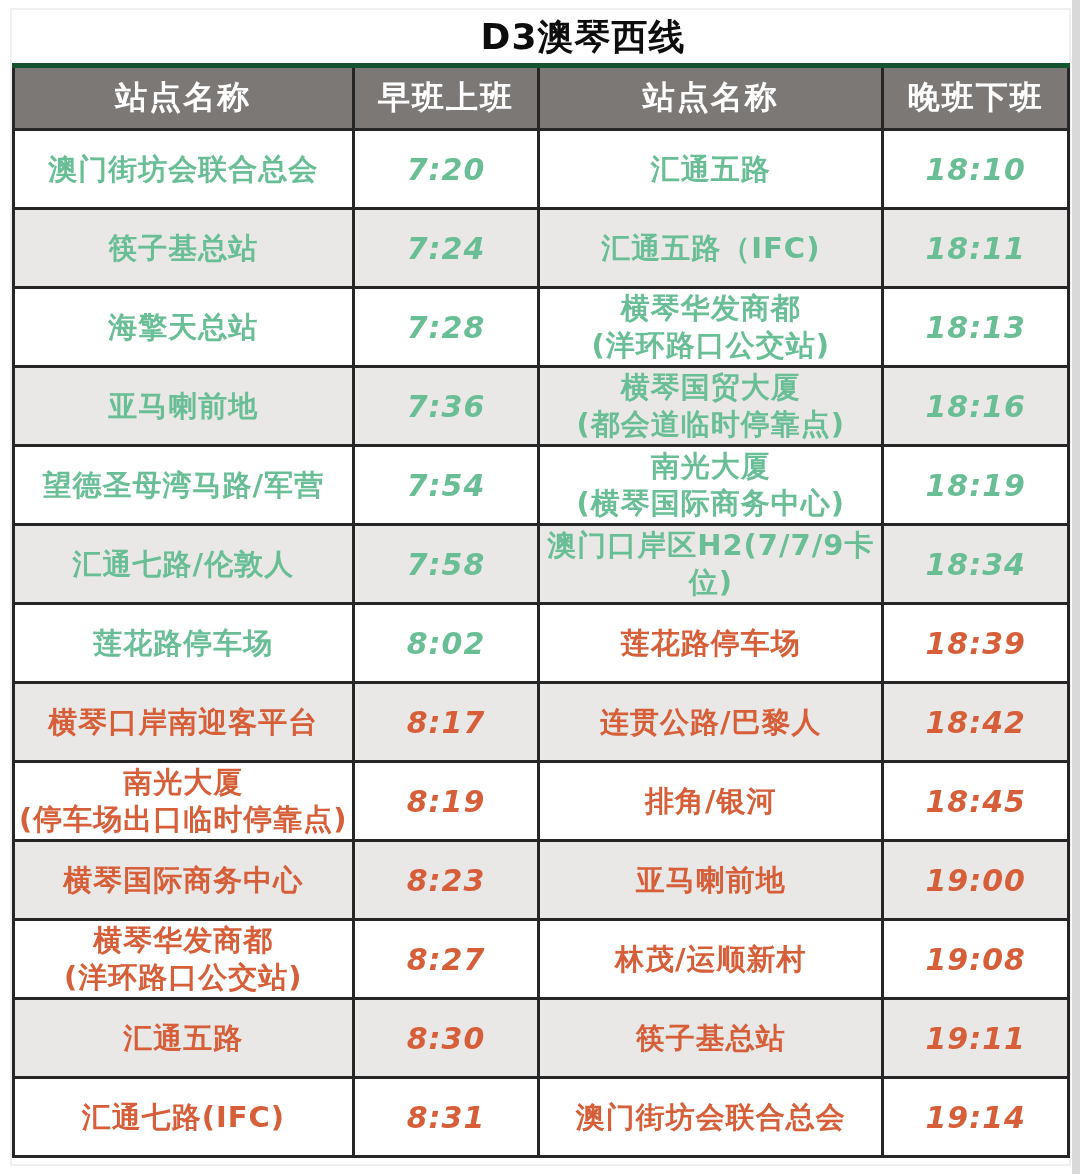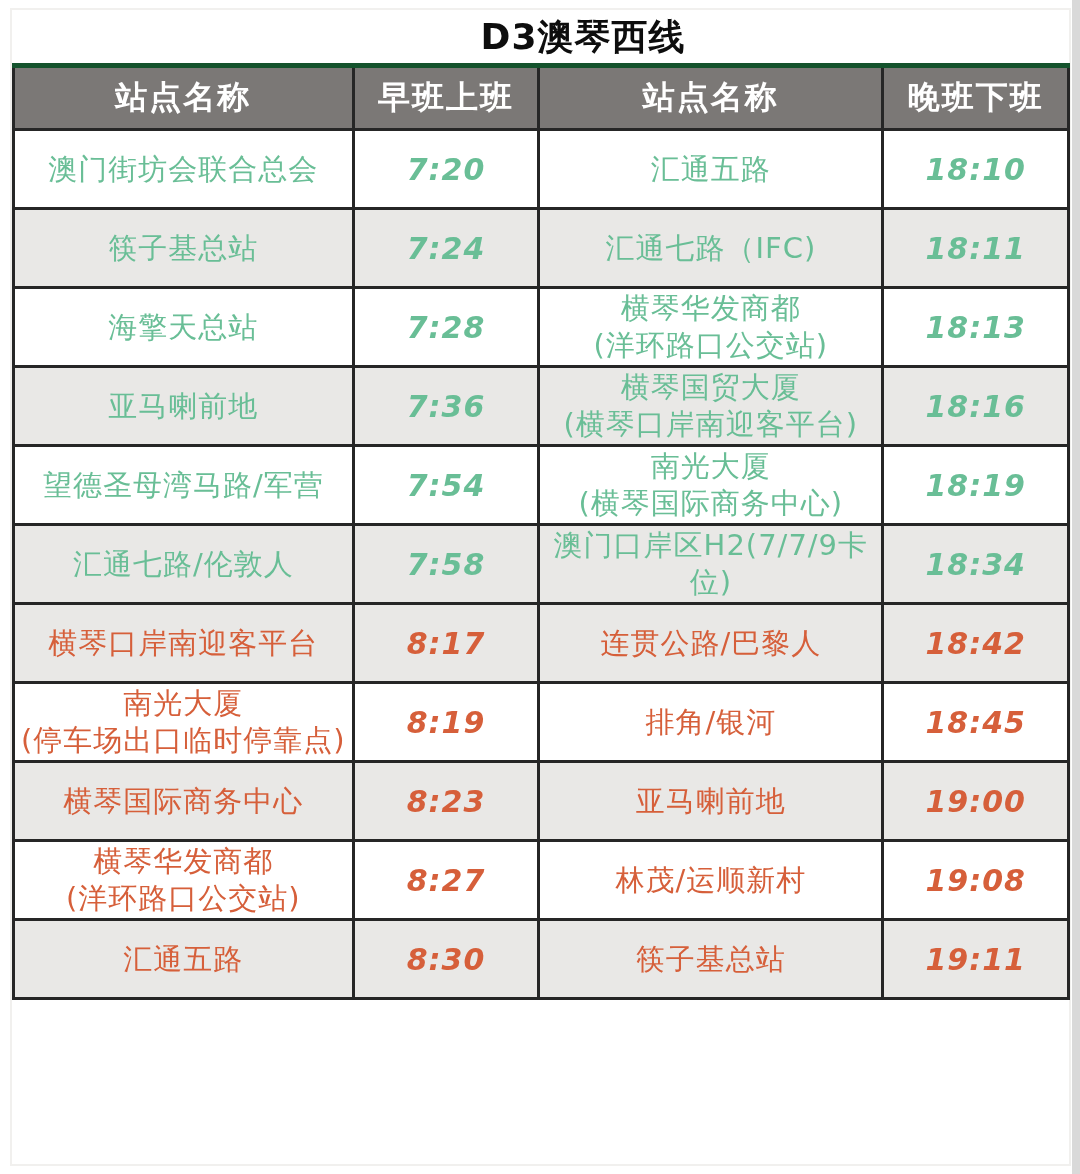--- a/index.html
+++ b/index.html
@@ -41,21 +41,21 @@
     border-top:5px solid #14532d;
     background:#7b7876;
     color:#ffffff;
     font-size:32px; font-weight:bold;
     height:60px;
     letter-spacing:2px;
   }
   table.schedule tr.data-row { height:79px; }
   tr.row-alt td { background:#e9e8e6; }
   tr.row-plain td { background:#ffffff; }
-  .station { font-size:29px; font-weight:normal; letter-spacing:1px; }
+  .station { font-size:29px; font-weight:bold; letter-spacing:1px; }
   .station .line { line-height:37px; }
   .time { font-size:30px; font-weight:bold; letter-spacing:1px;font-style:italic; }
   .green { color:#69be96; }
   .orange { color:#d65f3a; }
 </style>
 </head>
 <body>
 
 <div class="page">
   <div class="card-outline"></div>
@@ -88,21 +88,21 @@
             <div class="line">汇通五路</div>
           </td>
           <td class="time green">18:10</td>
         </tr>
         <tr class="data-row row-alt">
           <td class="station green">
             <div class="line">筷子基总站</div>
           </td>
           <td class="time green">7:24</td>
           <td class="station green">
-            <div class="line">汇通七路（IFC)</div>
+            <div class="line">汇通五路（IFC)</div>
           </td>
           <td class="time green">18:11</td>
         </tr>
         <tr class="data-row row-plain">
           <td class="station green">
             <div class="line">海擎天总站</div>
           </td>
           <td class="time green">7:28</td>
           <td class="station green">
             <div class="line">横琴华发商都</div>
@@ -110,21 +110,21 @@
           </td>
           <td class="time green">18:13</td>
         </tr>
         <tr class="data-row row-alt">
           <td class="station green">
             <div class="line">亚马喇前地</div>
           </td>
           <td class="time green">7:36</td>
           <td class="station green">
             <div class="line">横琴国贸大厦</div>
-            <div class="line">(横琴口岸南迎客平台)</div>
+            <div class="line">(都会道临时停靠点)</div>
           </td>
           <td class="time green">18:16</td>
         </tr>
         <tr class="data-row row-plain">
           <td class="station green">
             <div class="line">望德圣母湾马路/军营</div>
           </td>
           <td class="time green">7:54</td>
           <td class="station green">
             <div class="line">南光大厦</div>
@@ -135,20 +135,30 @@
         <tr class="data-row row-alt">
           <td class="station green">
             <div class="line">汇通七路/伦敦人</div>
           </td>
           <td class="time green">7:58</td>
           <td class="station green">
             <div class="line">澳门口岸区H2(7/7/9卡位)</div>
           </td>
           <td class="time green">18:34</td>
         </tr>
+        <tr class="data-row row-plain">
+          <td class="station green">
+            <div class="line">莲花路停车场</div>
+          </td>
+          <td class="time green">8:02</td>
+          <td class="station orange">
+            <div class="line">莲花路停车场</div>
+          </td>
+          <td class="time orange">18:39</td>
+        </tr>
         <tr class="data-row row-alt">
           <td class="station orange">
             <div class="line">横琴口岸南迎客平台</div>
           </td>
           <td class="time orange">8:17</td>
           <td class="station orange">
             <div class="line">连贯公路/巴黎人</div>
           </td>
           <td class="time orange">18:42</td>
         </tr>
@@ -186,16 +196,26 @@
         </tr>
         <tr class="data-row row-alt">
           <td class="station orange">
             <div class="line">汇通五路</div>
           </td>
           <td class="time orange">8:30</td>
           <td class="station orange">
             <div class="line">筷子基总站</div>
           </td>
           <td class="time orange">19:11</td>
+        </tr>
+        <tr class="data-row row-plain">
+          <td class="station orange">
+            <div class="line">汇通七路(IFC)</div>
+          </td>
+          <td class="time orange">8:31</td>
+          <td class="station orange">
+            <div class="line">澳门街坊会联合总会</div>
+          </td>
+          <td class="time orange">19:14</td>
         </tr>
       </tbody>
   </table>
 </div>
 
 </body></html>

